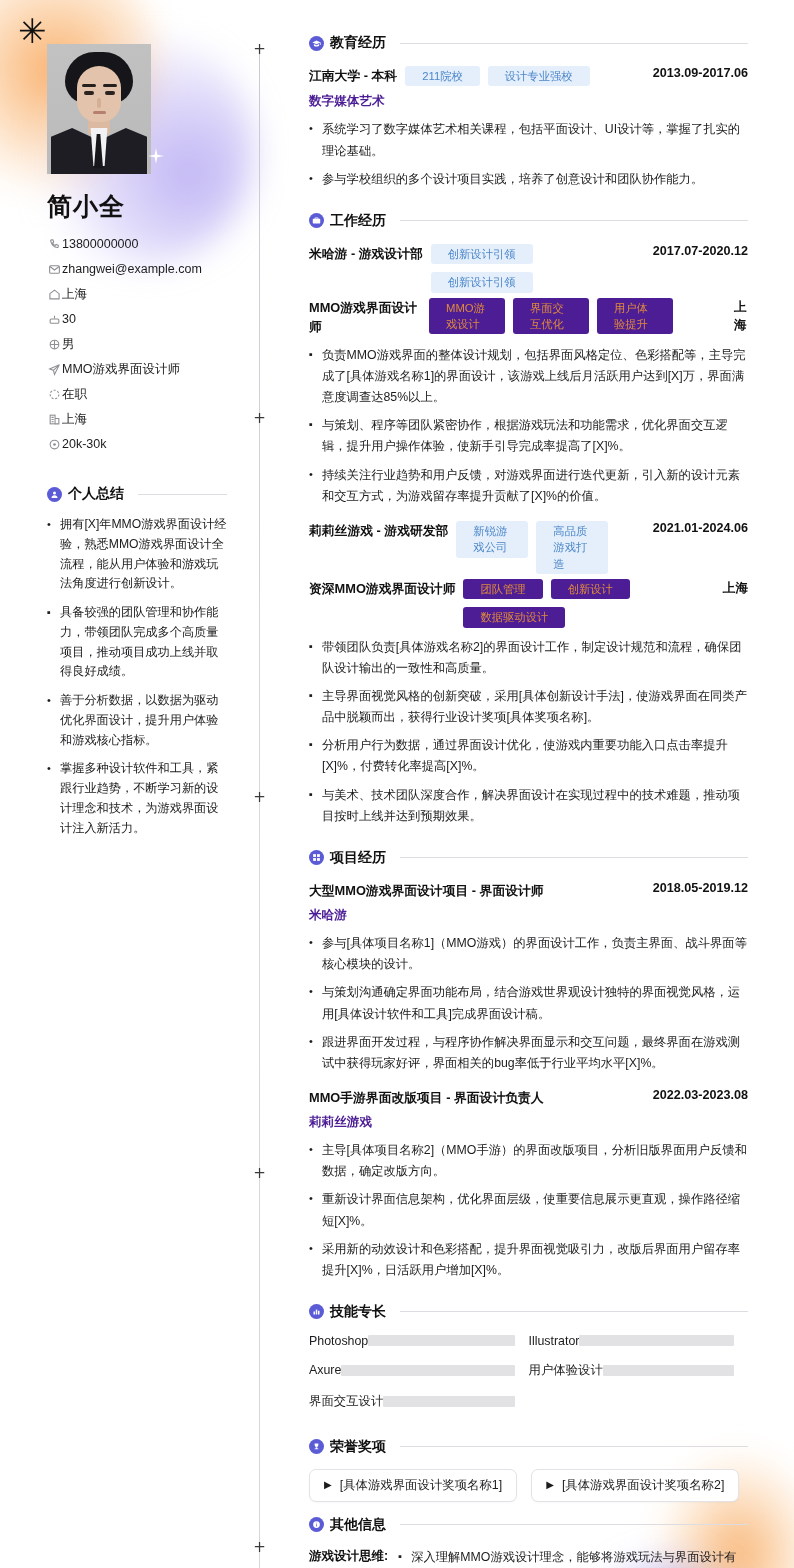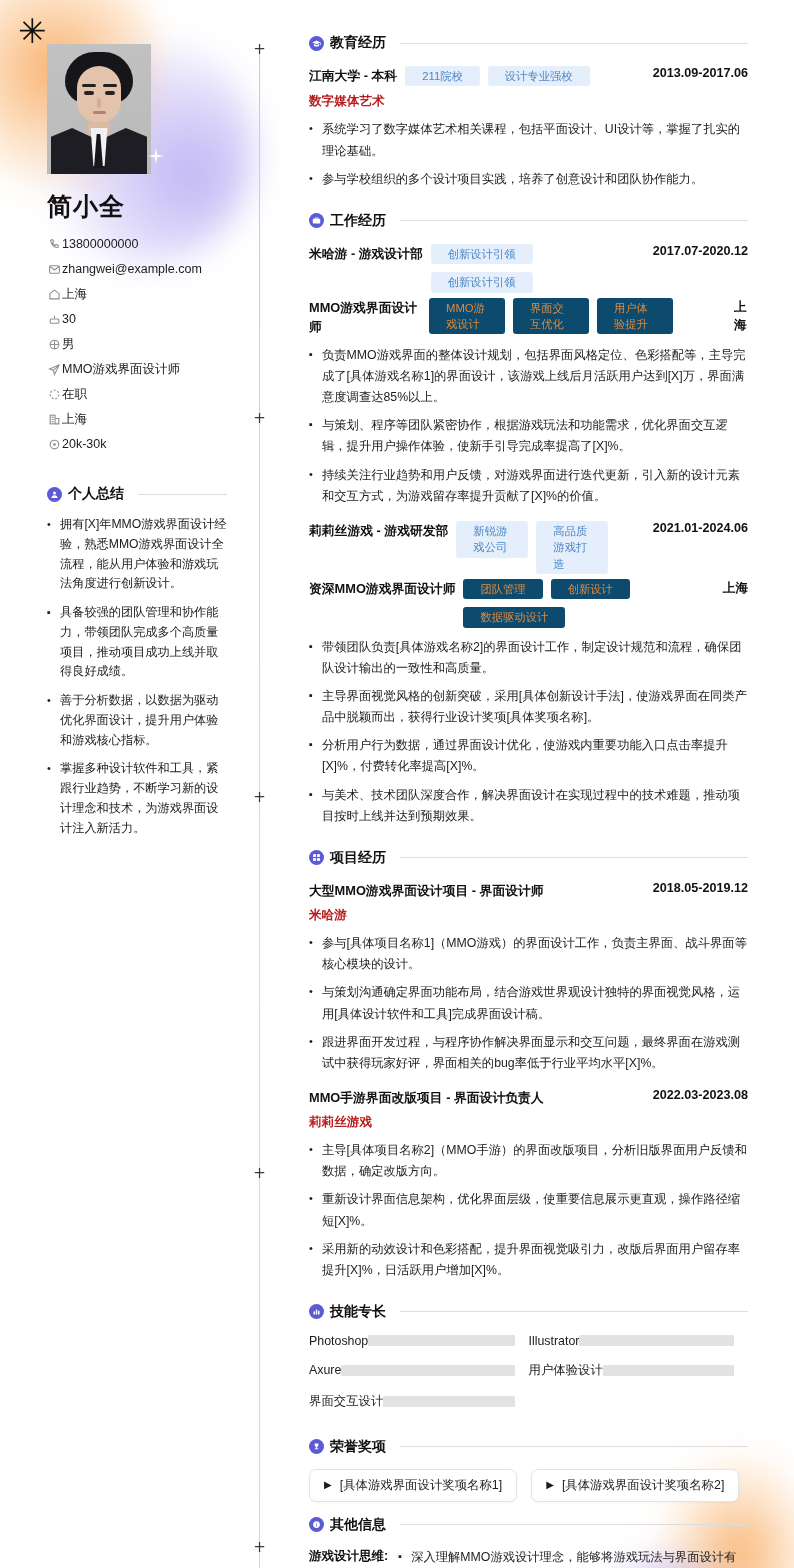--- a/index.html
+++ b/index.html
@@ -122,30 +122,30 @@
   .entry-top { display: flex; align-items: flex-start; gap: 8px; }
   .entry-org { font-size: 12.8px; font-weight: 700; color: #111; line-height: 1.5; max-width: 180px; }
   .entry-org.wide { max-width: 250px; }
   .tagwrap { display: flex; gap: 8px; flex: 1; flex-wrap: wrap; align-items: flex-start; }
   .tag {
     font-size: 11.3px; line-height: 1.45; padding: 2px 17px; border-radius: 3px;
     white-space: normal;
   }
   .tag.blue { background: #e4effb; color: #4b86c9; }
   .tag.blue.wrap2 { max-width: 72px; }
-  .tag.orange { background: #0c4a6e; color: #e08a3c; }
+  .tag.orange { background: #4c1d95; color: #e08a3c; }
   .tag.orange.wrap2 { max-width: 76px; }
   .entry-date { font-size: 12.6px; font-weight: 700; color: #111; margin-left: auto; white-space: nowrap; padding-left: 6px; }
 
   .entry-role { display: flex; align-items: flex-start; gap: 8px; margin-top: 5px; }
   .role-title { font-size: 12.8px; font-weight: 700; color: #111; line-height: 1.5; max-width: 112px; }
   .role-title.wide { max-width: 240px; }
   .entry-city { font-size: 12.6px; font-weight: 700; color: #111; margin-left: auto; max-width: 14px; line-height: 1.45; }
   .entry-city.inline { max-width: none; }
-  .entry-sub { font-size: 12.6px; font-weight: 700; color: #b91c1c; margin-top: 7px; }
+  .entry-sub { font-size: 12.6px; font-weight: 700; color: #4c1d95; margin-top: 7px; }
 
   .rb { margin-top: 9px; }
   .rb .bullet { font-size: 12.3px; line-height: 1.72; margin-bottom: 7px; }
 
   
   .skill-grid { display: flex; flex-wrap: wrap; margin-top: 13px; }
   .skill { width: 50%; display: flex; align-items: center; margin-bottom: 14px; padding-right: 14px; }
   .skill-name { font-size: 12.4px; color: #1c1c1e; white-space: nowrap; }
   .skill-track { flex: 1; height: 11px; background: #e2e2e5; border-radius: 1px; overflow: hidden; position: relative; }
   .skill-fill { height: 100%; background: #5b5bd6; clip-path: polygon(0 0, 100% 0, calc(100% - 7px) 100%, 0 100%); }

